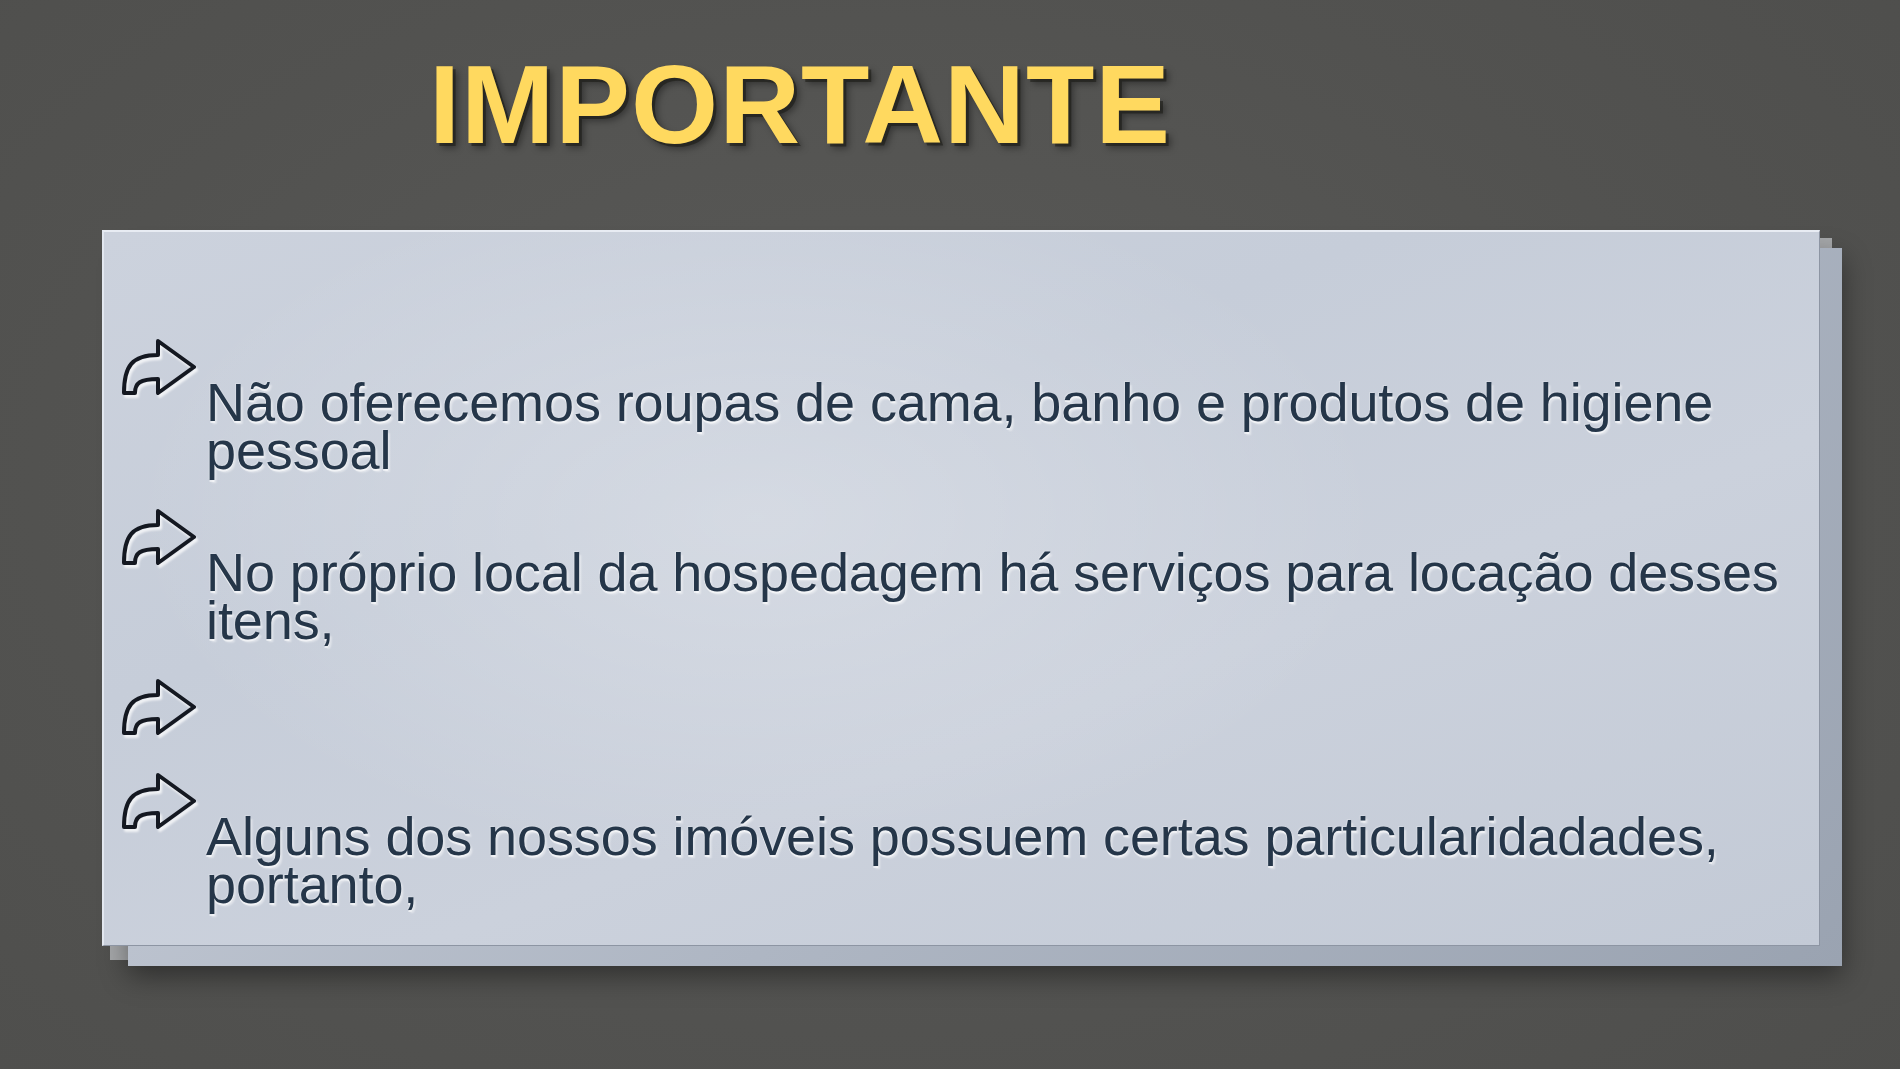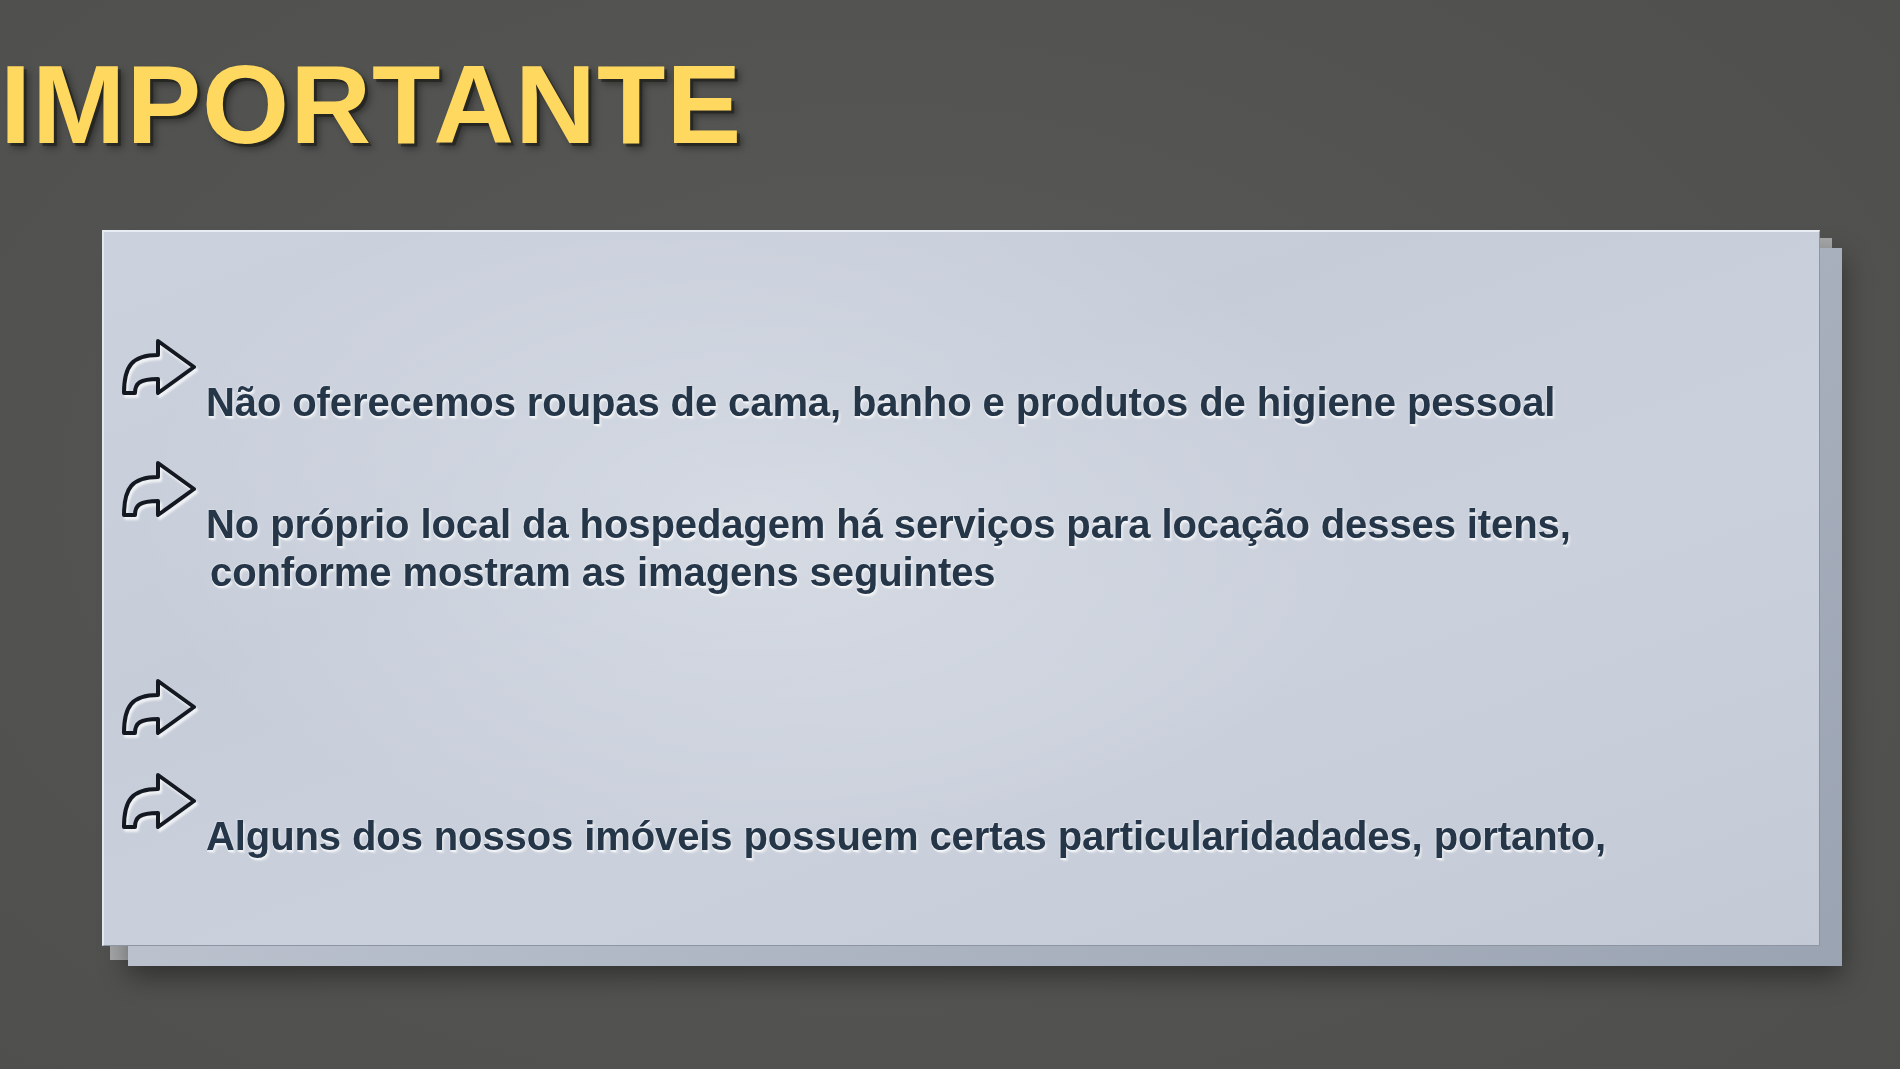--- a/index.html
+++ b/index.html
@@ -22,21 +22,21 @@
     background:
       radial-gradient(ellipse 1400px 900px at 46% 46%, #5a5a58 0%, #525250 60%, #4e4e4c 100%);
   }
 
   
   #title {
     position: absolute;
     left: 0;
     top: 46px;
     width: 1600px;
-    text-align: left;
+    text-align: center;
     font-size: 112px;
     line-height: 1.05;
     font-weight: bold;
     letter-spacing: 1px;
     color: #FFD95F;
     text-shadow:
       3px 3px 0 rgba(25,25,20,0.55),
       5px 5px 7px rgba(0,0,0,0.38);
     white-space: nowrap;
     user-select: none;
@@ -102,23 +102,23 @@
     width: 82px;
     height: 62px;
     margin-top: 6px;
     margin-right: 6px;
     display: block;
     filter: drop-shadow(2px 3px 1px rgba(255,255,255,0.75));
   }
   .arrow-icon svg { display: block; width: 100%; height: 100%; }
 
   .bullet-text {
-    font-size: 40px;
+    font-size: 54px;
     line-height: 48px;
-    font-weight: bold;
+    font-weight: normal;
     color: #253649;
     text-shadow:
       0 2px 0 rgba(255,255,255,0.55),
       2px 3px 2px rgba(255,255,255,0.45),
       -1px -1px 0 rgba(255,255,255,0.22);
     white-space: pre-line;
     letter-spacing: -0.1px;
   }
   .bullet-text .cont {
     display: block;
@@ -151,21 +151,20 @@
     </div>
 
     <div class="bullet">
       <span class="arrow-icon">
         <svg viewBox="0 0 82 62" xmlns="http://www.w3.org/2000/svg">
           <path d="M6 57 C6 30, 14 19, 40 19 L40 5 L76 31 L40 57 L40 43 C22 43, 17 47, 17 57 Z" fill="none" stroke="#141821" stroke-width="4" stroke-linejoin="round"></path>
         </svg>
       </span>
       <span class="bullet-text">
         <span>No próprio local da hospedagem há serviços para locação desses itens,</span>
-        <span class="cont">conforme mostram as imagens seguintes</span>
       </span>
     </div>
 
     <div class="bullet">
       <span class="arrow-icon">
         <svg viewBox="0 0 82 62" xmlns="http://www.w3.org/2000/svg">
           <path d="M6 57 C6 30, 14 19, 40 19 L40 5 L76 31 L40 57 L40 43 C22 43, 17 47, 17 57 Z" fill="none" stroke="#141821" stroke-width="4" stroke-linejoin="round"></path>
         </svg>
       </span>
     </div>

